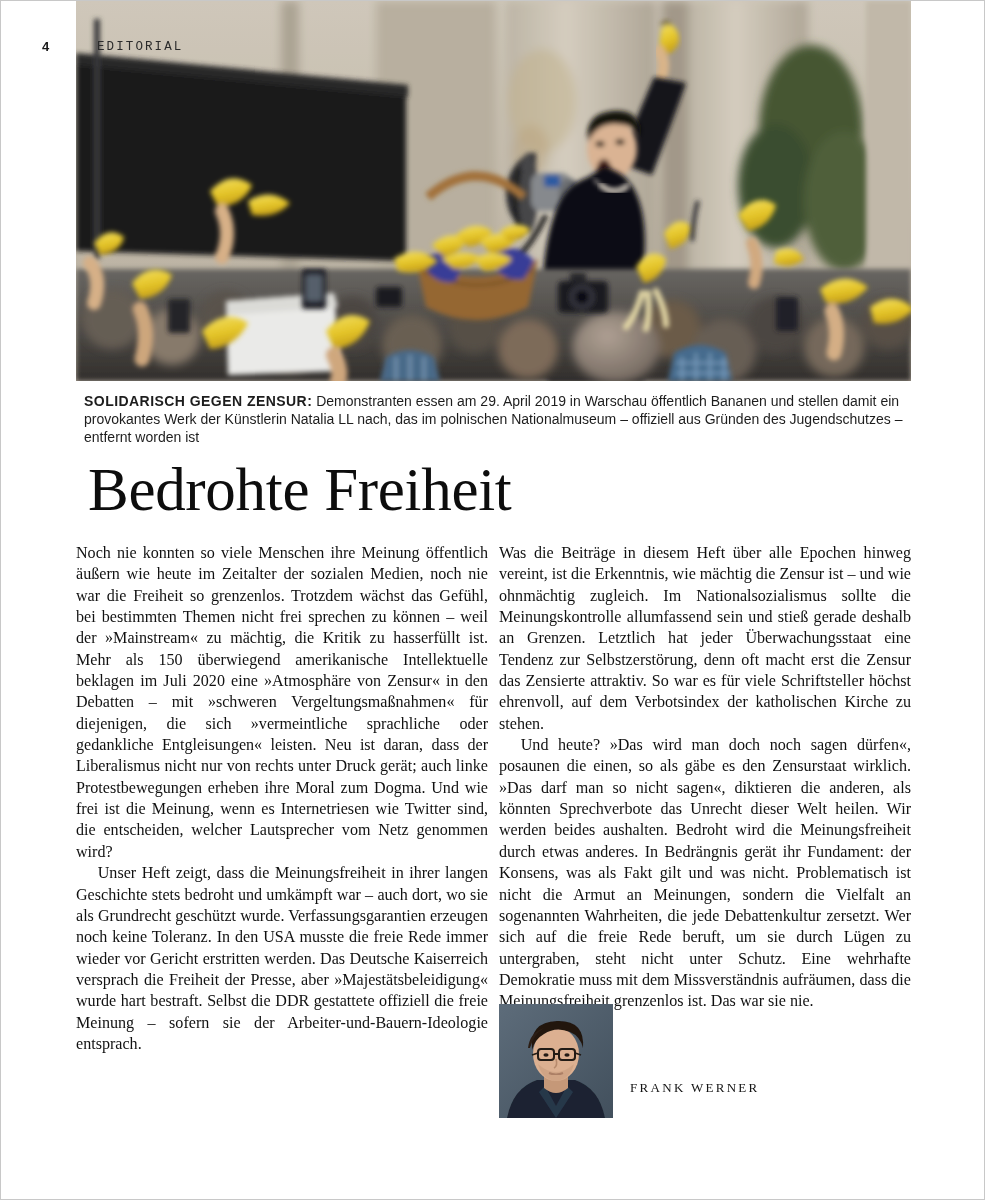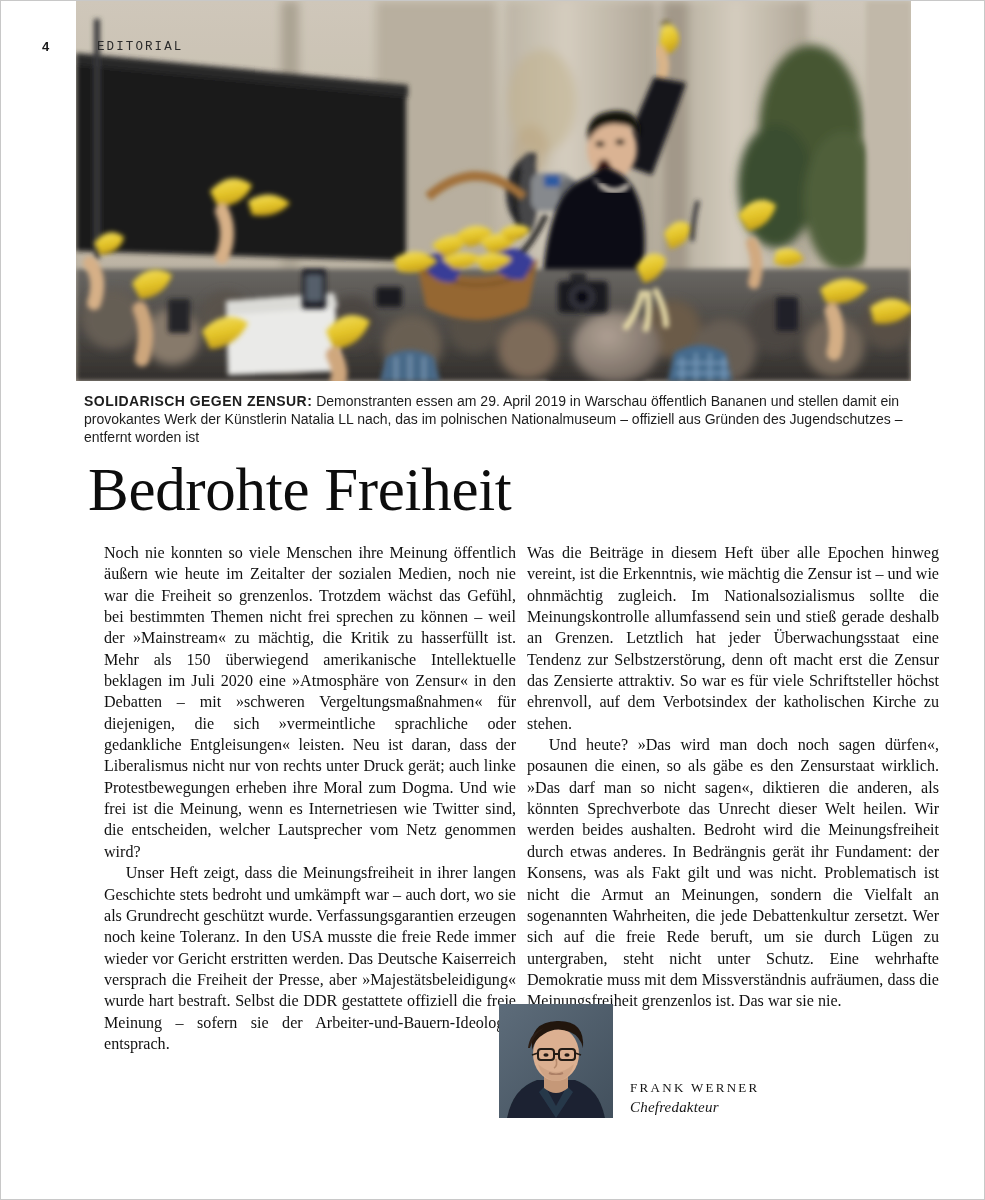--- a/index.html
+++ b/index.html
@@ -89,21 +89,20 @@
   .col {
     position: absolute;
     top: 541px;
     width: 412px;
     font-size: 16.1px;
     line-height: 21.35px;
     text-align: justify;
     text-justify: inter-word;
     hyphens: manual;
     color: #111111;
-    margin-left: 28px;
   }
   .col-left  { left: 75px; }
   .col-right { left: 498px; }
   .col p { margin: 0; }
   .col p + p { text-indent: 1.35em; }
 
   
   .sig {
     position: absolute;
     left: 498px;
@@ -395,17 +394,16 @@
         <ellipse cx="68" cy="51" rx="2.6" ry="1.8" fill="#231a14"></ellipse>
 
         <path d="M57 55 q2 7 -2 9" stroke="#b78a6c" stroke-width="1.6" fill="none"></path>
         <path d="M50 69 q7 3 14 0" stroke="#8c5c49" stroke-width="2" fill="none" filter="url(#ps)"></path>
 
         <path d="M39 60 q18 16 36 0 q-4 16 -18 17 q-14 -1 -18 -17 z" fill="#c79c7d" opacity="0.55" filter="url(#ps)"></path>
       </svg>
     </div>
     <div class="sig-text">
       <div class="sig-name">FRANK WERNER</div>
-      <div class="sig-role">Chefredakteur</div>
     </div>
   </div>
 
 </div>
 
 </body></html>

